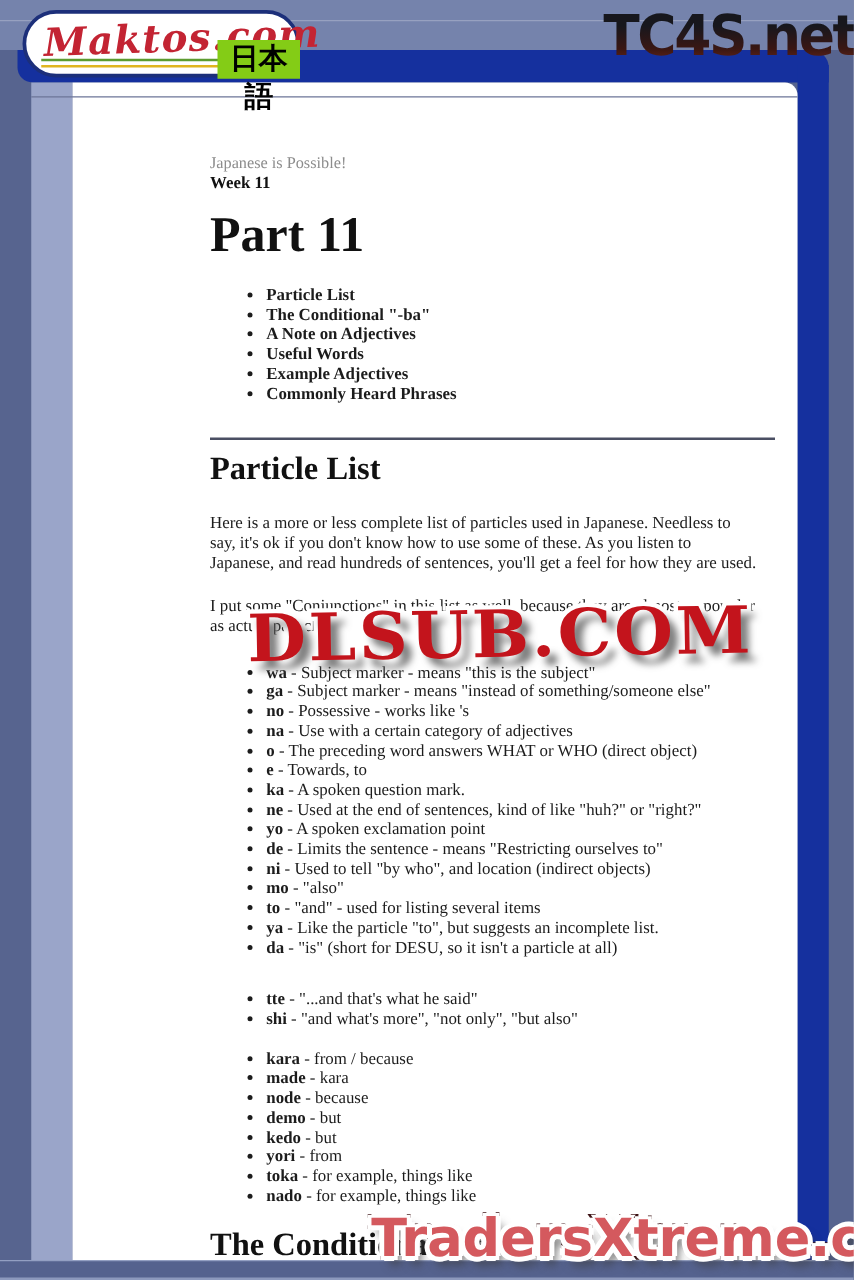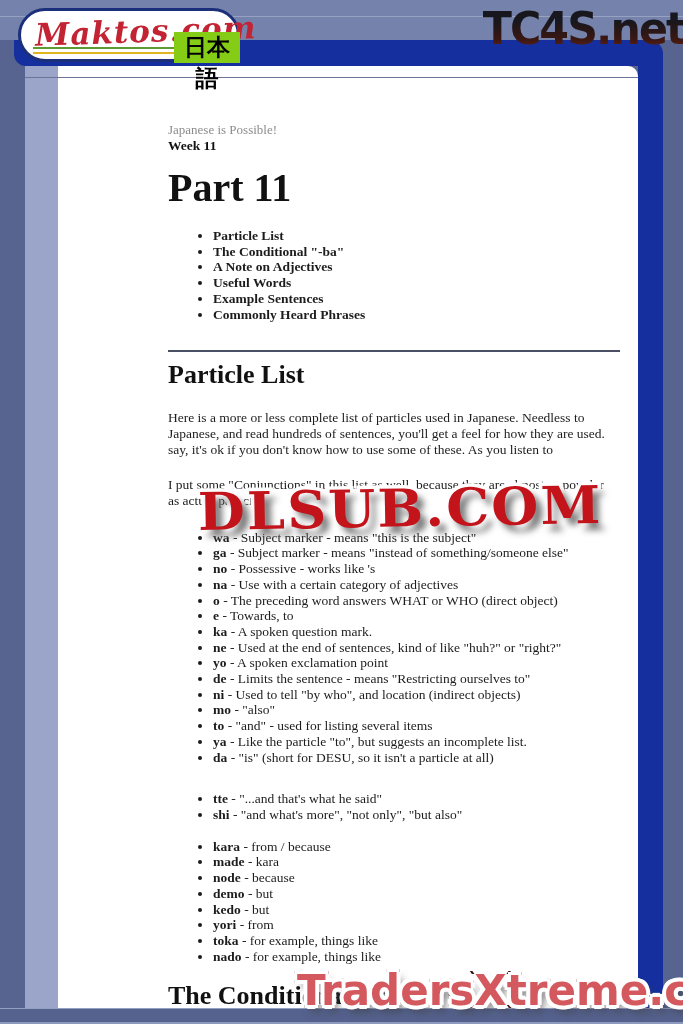--- a/index.html
+++ b/index.html
@@ -79,34 +79,34 @@
       <ul class="toc">
 
           <li class="toc-item"><span>Particle List</span></li>
 
           <li class="toc-item"><span>The Conditional "-ba"</span></li>
 
           <li class="toc-item"><span>A Note on Adjectives</span></li>
 
           <li class="toc-item"><span>Useful Words</span></li>
 
-          <li class="toc-item"><span>Example Sentences</span></li>
+          <li class="toc-item"><span>Example Adjectives</span></li>
 
           <li class="toc-item"><span>Commonly Heard Phrases</span></li>
         </ul>
 
       <div class="rule"></div>
 
       <h2 class="section-title">Particle List</h2>
 
       <p class="body-para intro">
 
       <span class="pline">Here is a more or less complete list of particles used in Japanese. Needless to</span>
+          <span class="pline">say, it's ok if you don't know how to use some of these. As you listen to</span>
           <span class="pline">Japanese, and read hundreds of sentences, you'll get a feel for how they are used.</span>
-          <span class="pline">say, it's ok if you don't know how to use some of these. As you listen to</span>
         </p>
 
       <p class="body-para note">
 
       <span class="pline">I put some "Conjunctions" in this list as well, because they are almost as popular</span>
           <span class="pline">as actual particles.</span>
         </p>
 
       <ul class="plist plist-main">
 

